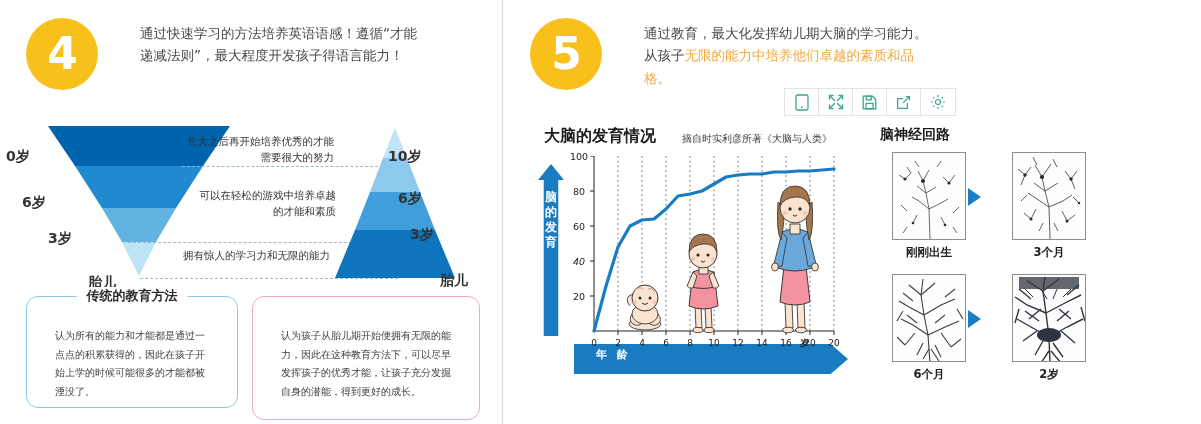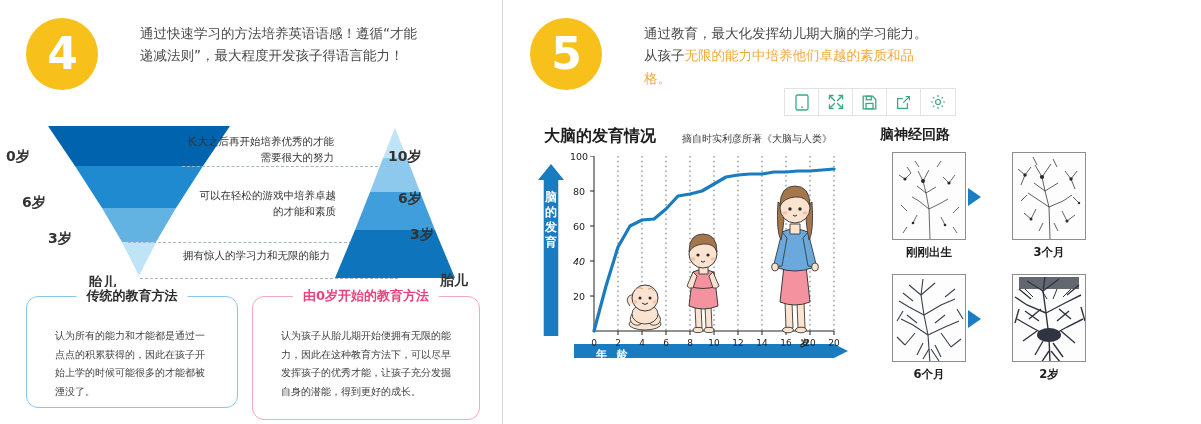--- a/index.html
+++ b/index.html
@@ -150,21 +150,21 @@
     background: #1a7cc0;
     clip-path: polygon(50% 0, 100% 16px, 78% 16px, 78% 100%, 22% 100%, 22% 16px, 0 16px);
   }
   .yaxis-arrow span {
     position: absolute; left: 0; right: 0; top: 26px;
     color: #ffffff; font-size: 12px; font-weight: bold;
     text-align: center; line-height: 1.25;
   }
   .xaxis-arrow {
     position: absolute; left: 44px; top: 218px;
-    width: 274px; height: 14px;
+    width: 274px; height: 30px;
     background: #1a7cc0;
     clip-path: polygon(0 0, calc(100% - 22px) 0, calc(100% - 22px) -4px, 100% 50%, calc(100% - 22px) calc(100% + 4px), calc(100% - 22px) 100%, 0 100%);
   }
   .xaxis-arrow span {
     position: absolute; left: 22px; top: 3px;
     color: #ffffff; font-size: 11px; font-weight: bold;
     letter-spacing: 3px;
   }
   .plot { position: absolute; left: 42px; top: 30px; }
   .ytick {
@@ -266,21 +266,20 @@
     <div class="age-lbl" style="left:410px; top:100px;">3岁</div>
     <div class="age-lbl" style="left:440px; top:146px;">胎儿</div>
   </div>
 
   <div class="infobox" id="box-trad">
     <div class="bx-title">传统的教育方法</div>
     <p>认为所有的能力和才能都是通过一点点的积累获得的，因此在孩子开始上学的时候可能很多的才能都被湮没了。</p>
   </div>
 
   <div class="infobox" id="box-new">
-    <div class="bx-title">由0岁开始的教育方法</div>
     <p>认为孩子从胎儿期开始便拥有无限的能力，因此在这种教育方法下，可以尽早发挥孩子的优秀才能，让孩子充分发掘自身的潜能，得到更好的成长。</p>
   </div>
 
   <div class="badge" id="badge5">5</div>
 
   <div class="headtext" id="head5">
     <span>通过教育，最大化发挥幼儿期大脑的学习能力。从孩子</span><span class="hl-orange">无限的能力中培养他们卓越的素质和品格。</span>
   </div>
 
   <div class="toolbar">

